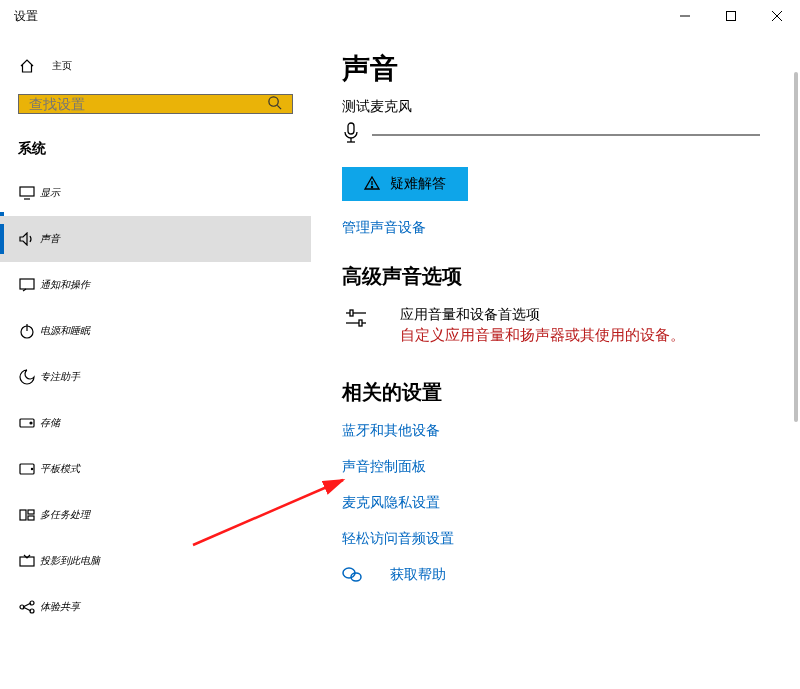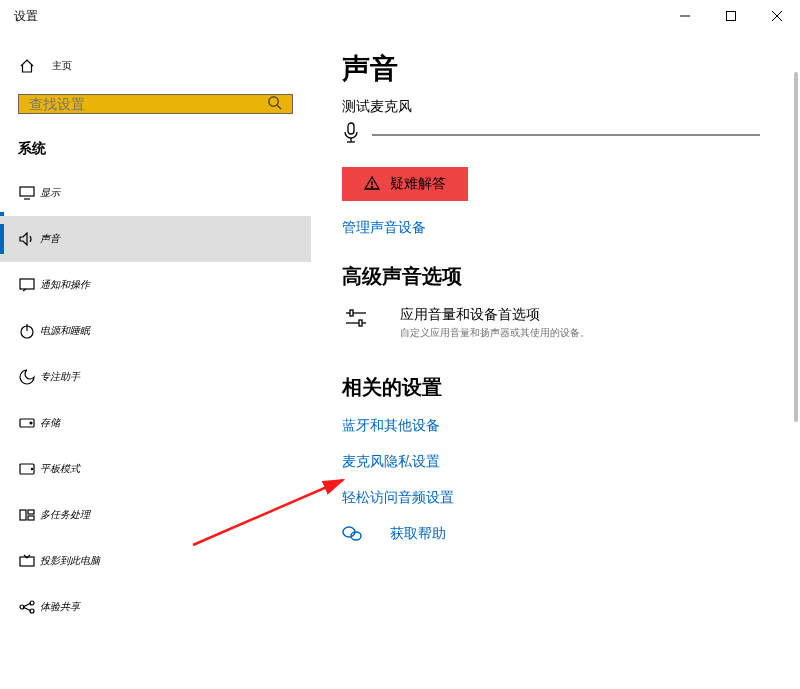--- a/index.html
+++ b/index.html
@@ -151,21 +151,21 @@
   .mic-row .bar {
     flex: 1;
     height: 2px;
     background: #888;
     margin-right: 40px;
   }
   .btn {
     display: inline-flex;
     align-items: center;
     gap: 10px;
-    background: #ef4444;
+    background: #0ea5e9;
     padding: 8px 22px;
     font-size: 14px;
     cursor: pointer;
     border: none;
   }
   .link {
     color: #0067c0;
     font-size: 14px;
     cursor: pointer;
     display: inline-block;
@@ -177,21 +177,21 @@
     margin-bottom: 16px;
   }
   .opt-row {
     display: flex;
     gap: 30px;
     margin-bottom: 24px;
     padding-right: 40px;
   }
   .opt-row .ico { width: 28px; padding-top:2px; display:flex; justify-content:center; }
   .opt-row .txt .title { font-size: 14px; margin-bottom: 2px; }
-  .opt-row .txt .sub { font-size: 10px; color: #737373; }
+  .opt-row .txt .sub { font-size: 15px; color: #b91c1c; }
   .link-list .link { margin-bottom: 18px; display:block; }
   .help-row {
     display:flex;
     align-items:flex-start;
     gap: 28px;
     margin-top: 8px;
   }
   .help-row .link { margin:0; }
   
   .arrow {
@@ -401,20 +401,21 @@
       <div class="txt">
         <div class="title">应用音量和设备首选项</div>
         <div class="sub">自定义应用音量和扬声器或其使用的设备。</div>
       </div>
     </div>
 
     <div style="height:10px"></div>
     <h2>相关的设置</h2>
     <div class="link-list">
       <span class="link">蓝牙和其他设备</span>
+      <span class="link">声音控制面板</span>
       <span class="link">麦克风隐私设置</span>
       <span class="link">轻松访问音频设置</span>
     </div>
 
     <div class="help-row">
       <span>
         <svg width="20" height="18" viewBox="0 0 20 18" fill="none" stroke="#0067c0" stroke-width="1.5">
             <ellipse cx="7" cy="7" rx="6" ry="5"></ellipse>
             <ellipse cx="14" cy="11" rx="5" ry="4"></ellipse>
           </svg>

